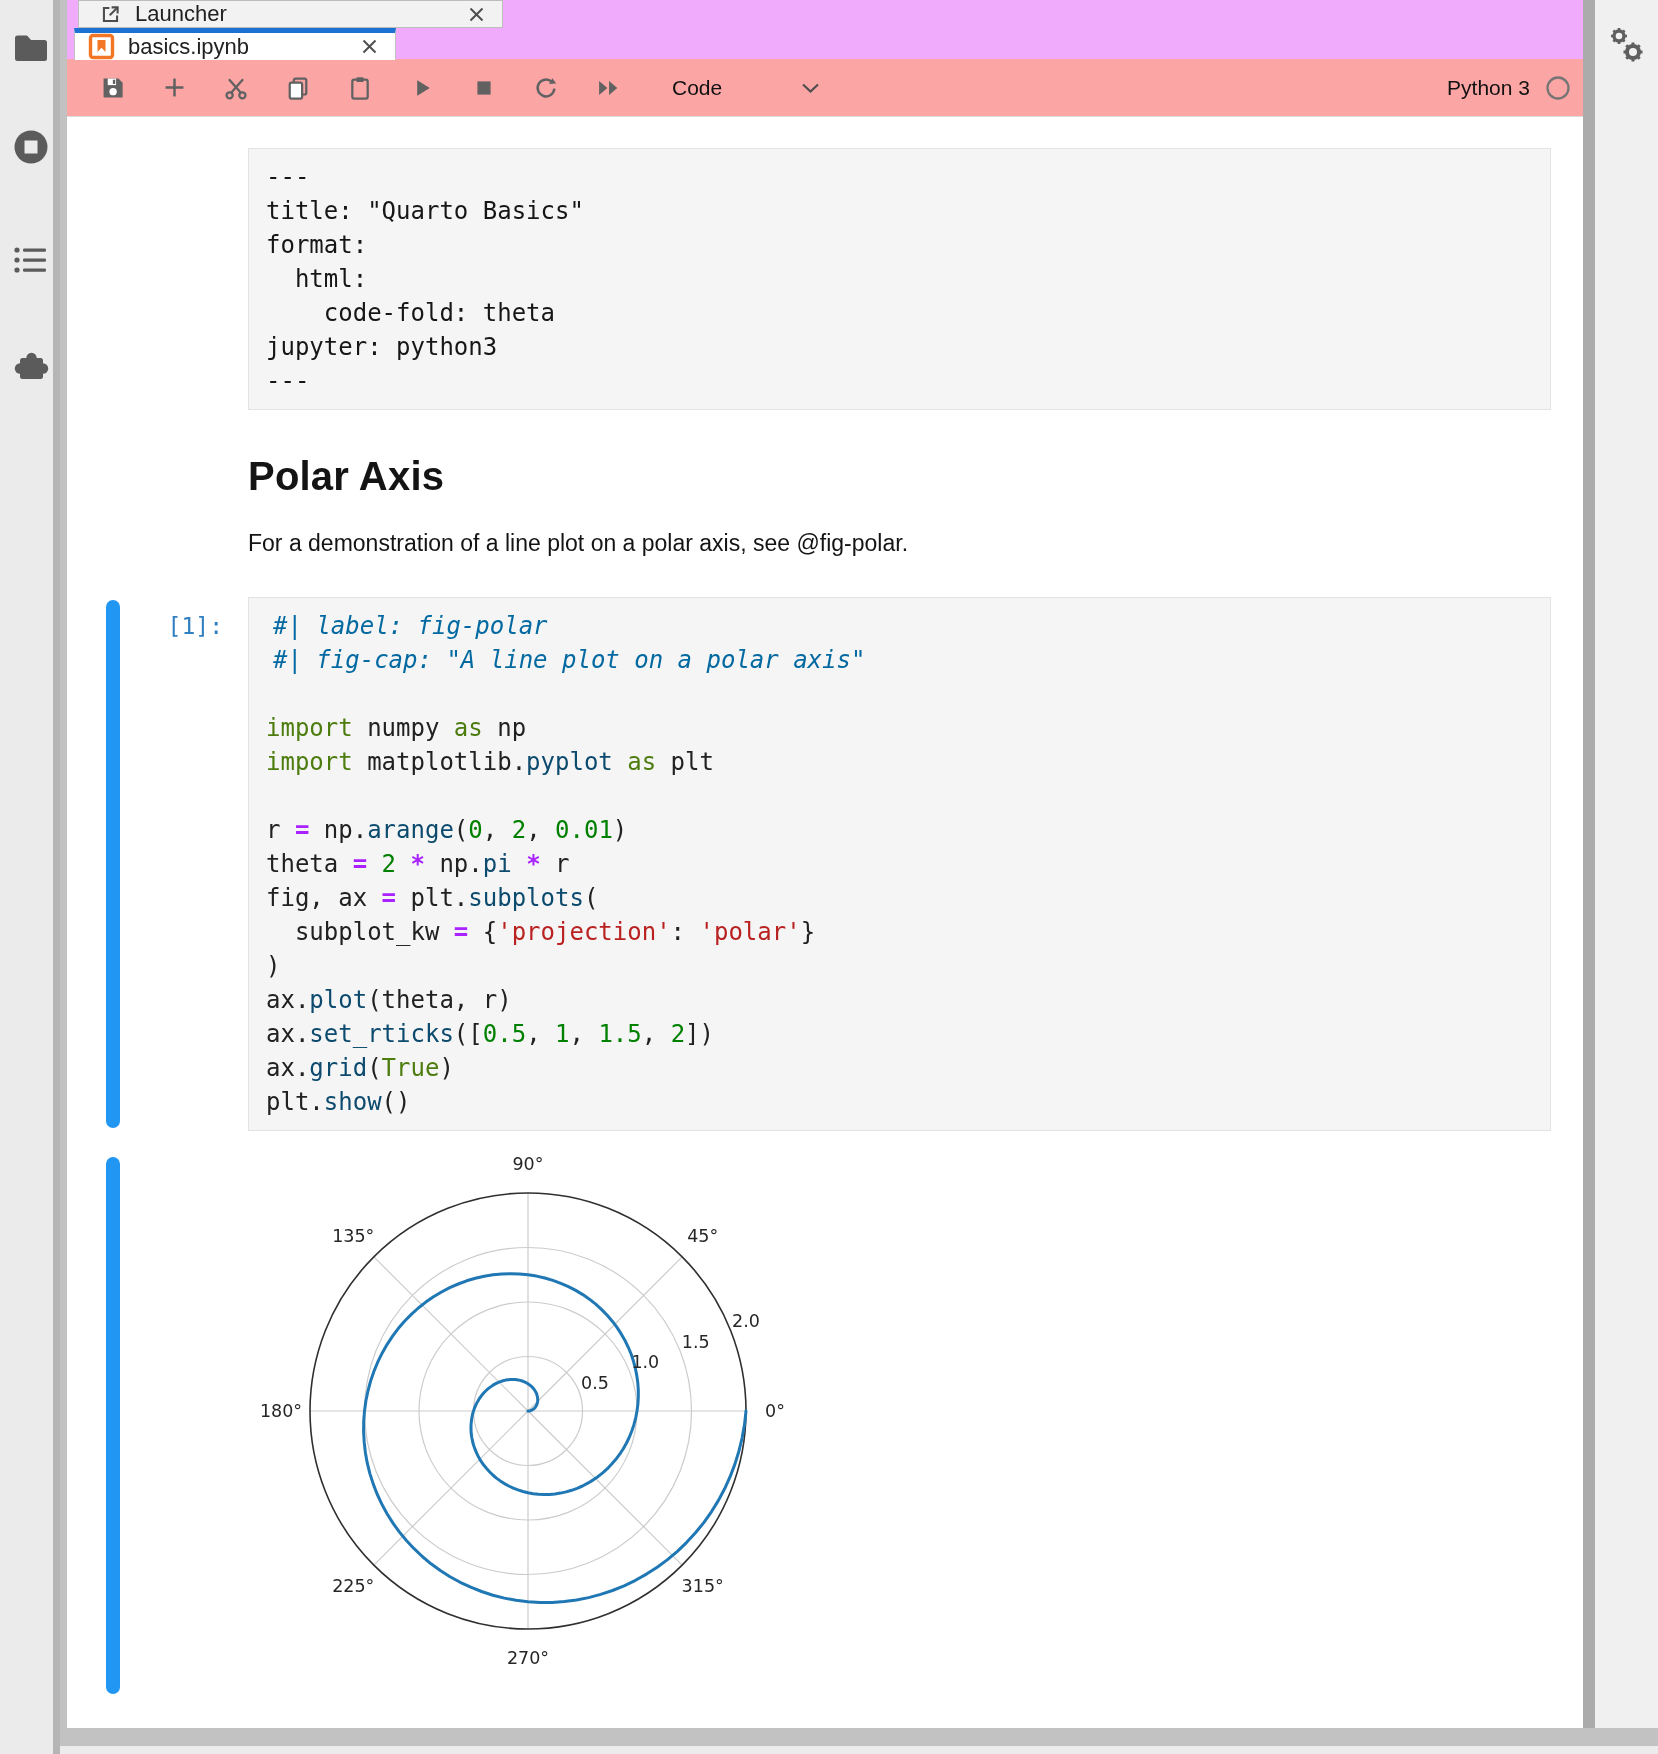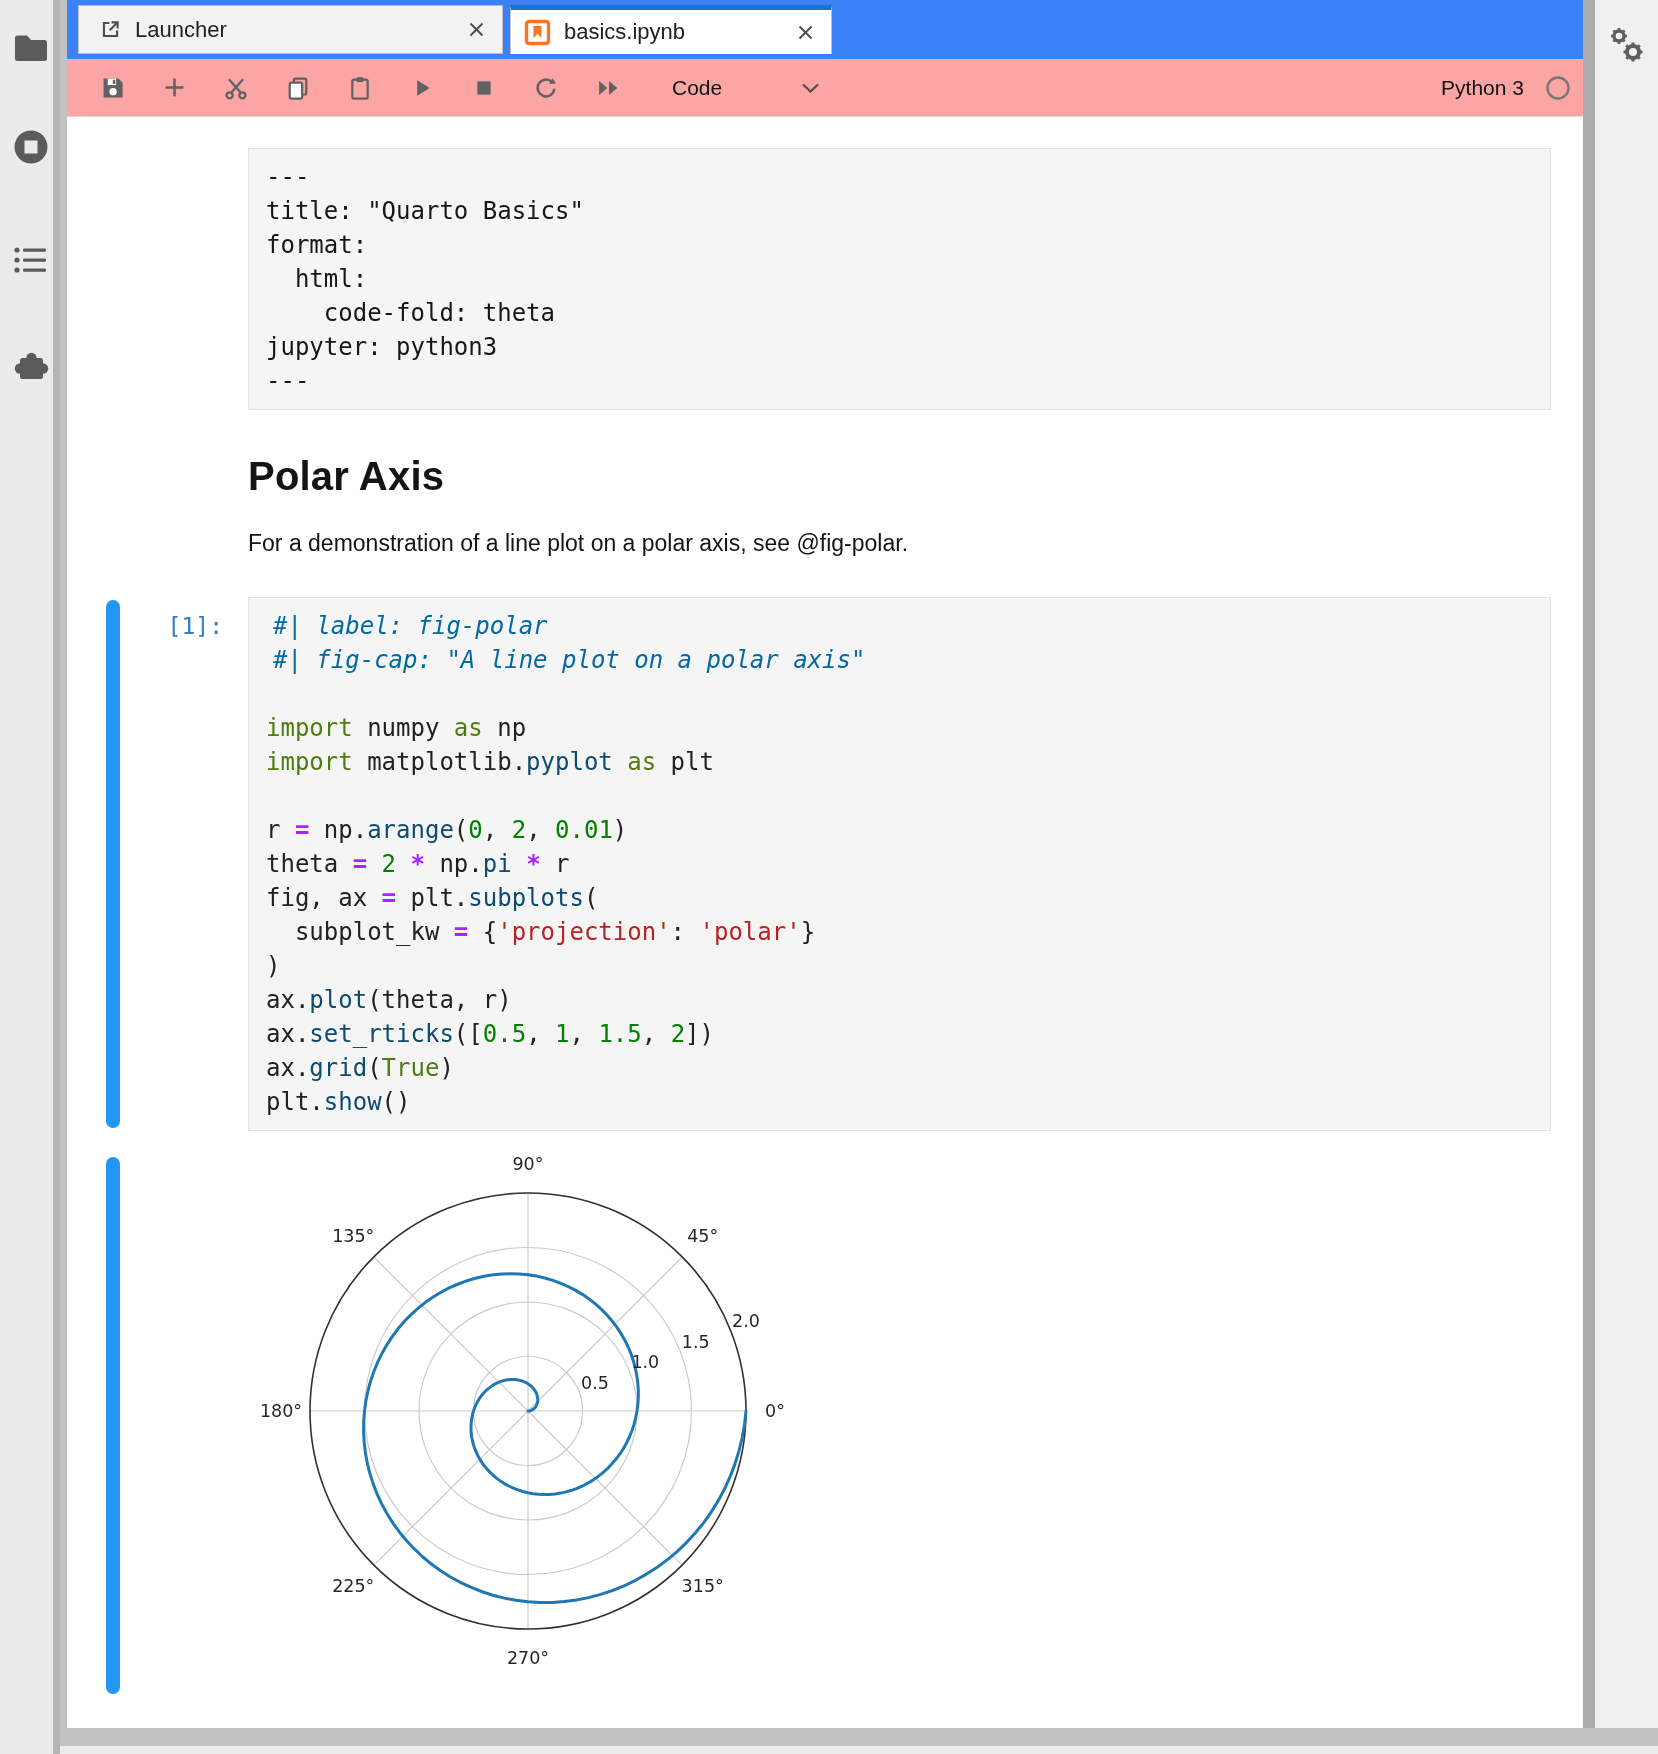--- a/index.html
+++ b/index.html
@@ -22,39 +22,39 @@
   
   .right-divider { position:absolute; left:1583px; top:0; width:12px; height:1728px; background:#ababab; }
   .right-bar { position:absolute; left:1595px; top:0; width:63px; height:1728px; background:#f0f0f0; }
   .right-bar .gears { position:absolute; left:12px; top:24px; }
 
   .bottom-strip { position:absolute; left:60px; right:0; top:1746px; height:8px; background:#ececec; }
 
   
   .main { position:absolute; left:67px; top:0; width:1516px; height:1728px; background:#ffffff; }
 
-  .tabbar { height:59px; background:#3b82f6; display:flex; align-items:center; }
+  .tabbar { height:59px; background:#f0abfc; display:flex; align-items:flex-start;flex-direction:column; }
   .tab { height:49px; display:flex; align-items:center; font-size:22px; color:#212121; }
   .tab .tab-icon { display:flex; margin-right:13px; }
   .tab .tab-close { margin-left:auto; display:flex; cursor:pointer; }
   .tab-launcher { margin-left:11px; width:425px; background:#f2f2f2;
     border:1px solid #bdbdbd; padding:0 16px 0 20px; }
   .tab-active { margin-left:7px; width:322px; background:#ffffff;
     border-left:1px solid #c2c2c2; border-right:1px solid #c2c2c2;
     border-top:5px solid #1c72d2; padding:0 16px 0 13px; }
 
   .toolbar { height:58px; border-bottom:1px solid #dcdcdc;
     display:flex; align-items:center; padding:0 12px 0 27px; background:#fca5a5; }
   .tb-btn { width:36px; height:42px; margin-right:26px;
     display:flex; align-items:center; justify-content:center; cursor:pointer; }
   .celltype-select { width:160px; margin-left:14px; display:flex;
     align-items:center; justify-content:space-between; font-size:21px;
     color:#111; padding:4px 6px; cursor:pointer; }
   .tb-spacer { flex:1; }
-  .kernel { display:flex; align-items:center; font-size:21px; color:#111;gap:6px; }
+  .kernel { display:flex; align-items:center; font-size:21px; color:#111; }
   .kernel .kname { margin-right:15px; }
 
   
   .content { position:relative; }
   .cell { position:relative; }
 
   .codebox {
     margin-left:181px; width:1303px;
     background:#f5f5f5; border:1px solid #e3e3e3;
     padding:11px 17px;

